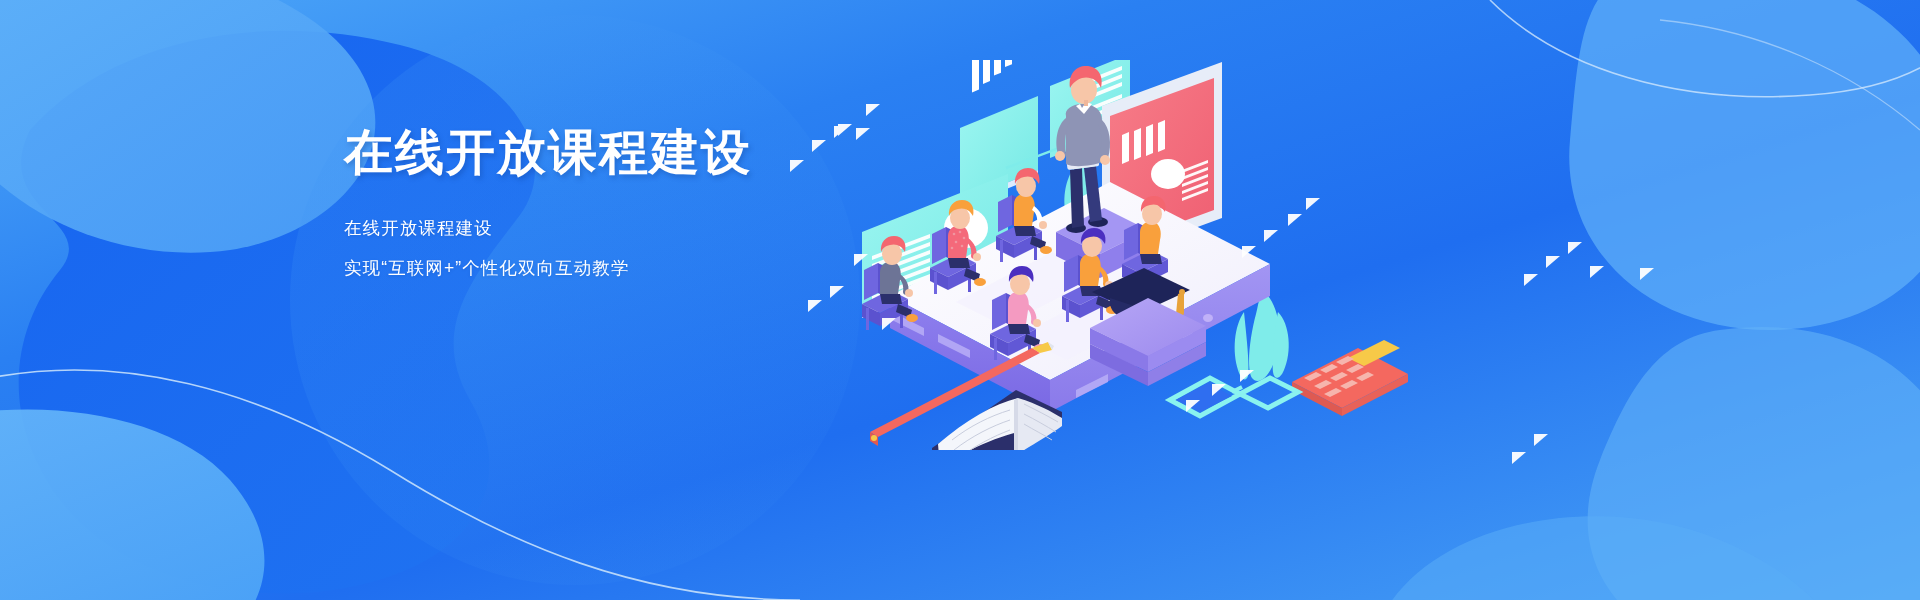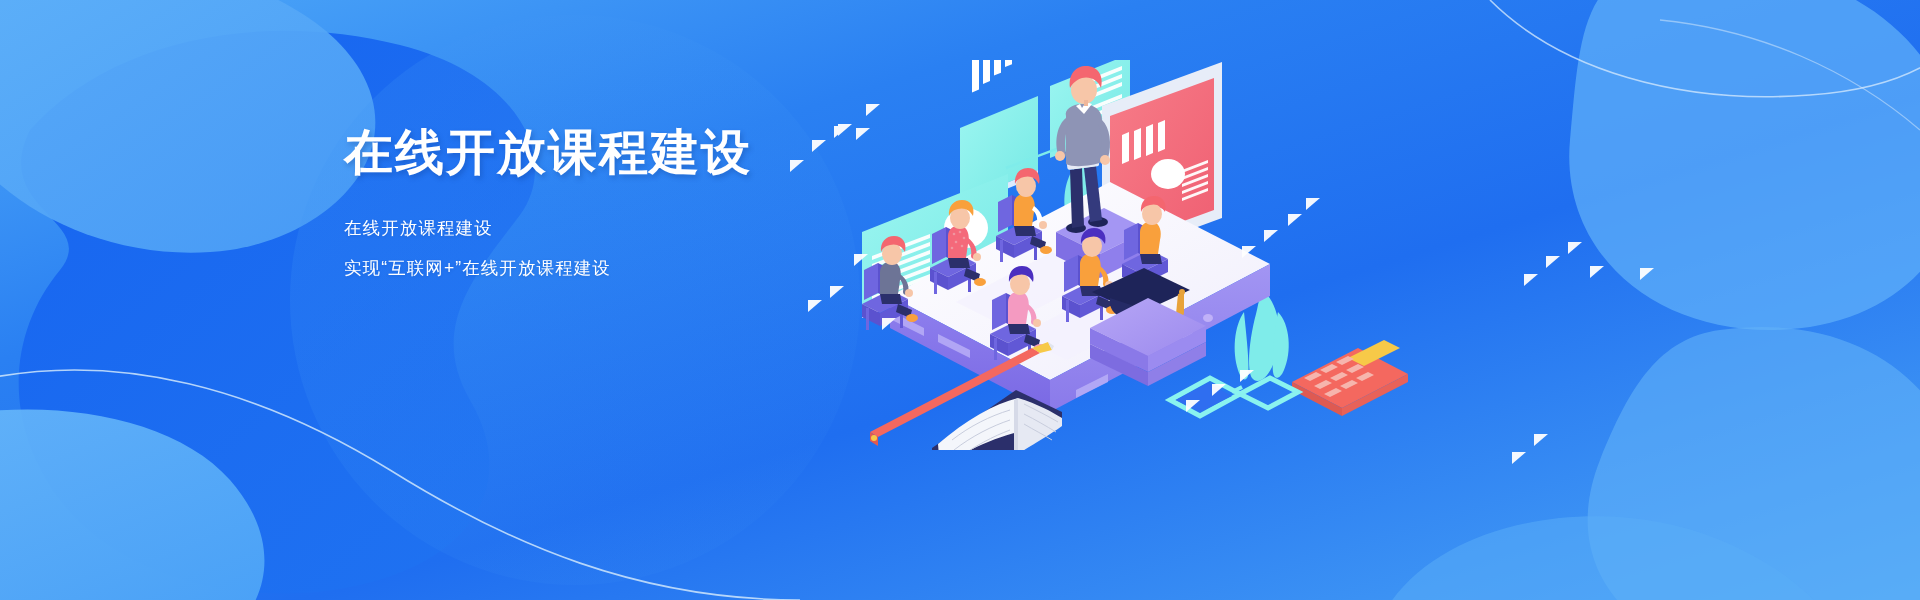--- a/index.html
+++ b/index.html
@@ -129,21 +129,21 @@
         M 1490,0 C 1560,70 1680,105 1810,95 C 1880,90 1930,70 1960,38"></path>
       <path fill="none" stroke="#cfe6fc" stroke-width="1.3" opacity="0.55" d="
         M 1920,130 C 1850,70 1760,30 1660,20"></path>
     </svg>
   </div>
 
   <div id="text-block">
     <h1 id="hero-title">在线开放课程建设</h1>
     <div class="subtitle-list">
       <div class="subtitle-line">在线开放课程建设</div>
-      <div class="subtitle-line">实现“互联网+”在线开放课程建设</div>
+      <div class="subtitle-line">实现“互联网+”个性化双向互动教学</div>
     </div>
   </div>
 
   <div id="triangles">
     <svg viewBox="0 0 1920 600">
       <g fill="#ffffff" opacity="0.95">
         <polygon points="790,160 804,160 790,172"></polygon>
         <polygon points="812,140 826,140 812,152"></polygon>
         <polygon points="834,126 848,126 834,138"></polygon>
         <polygon points="856,128 870,128 856,140"></polygon>

